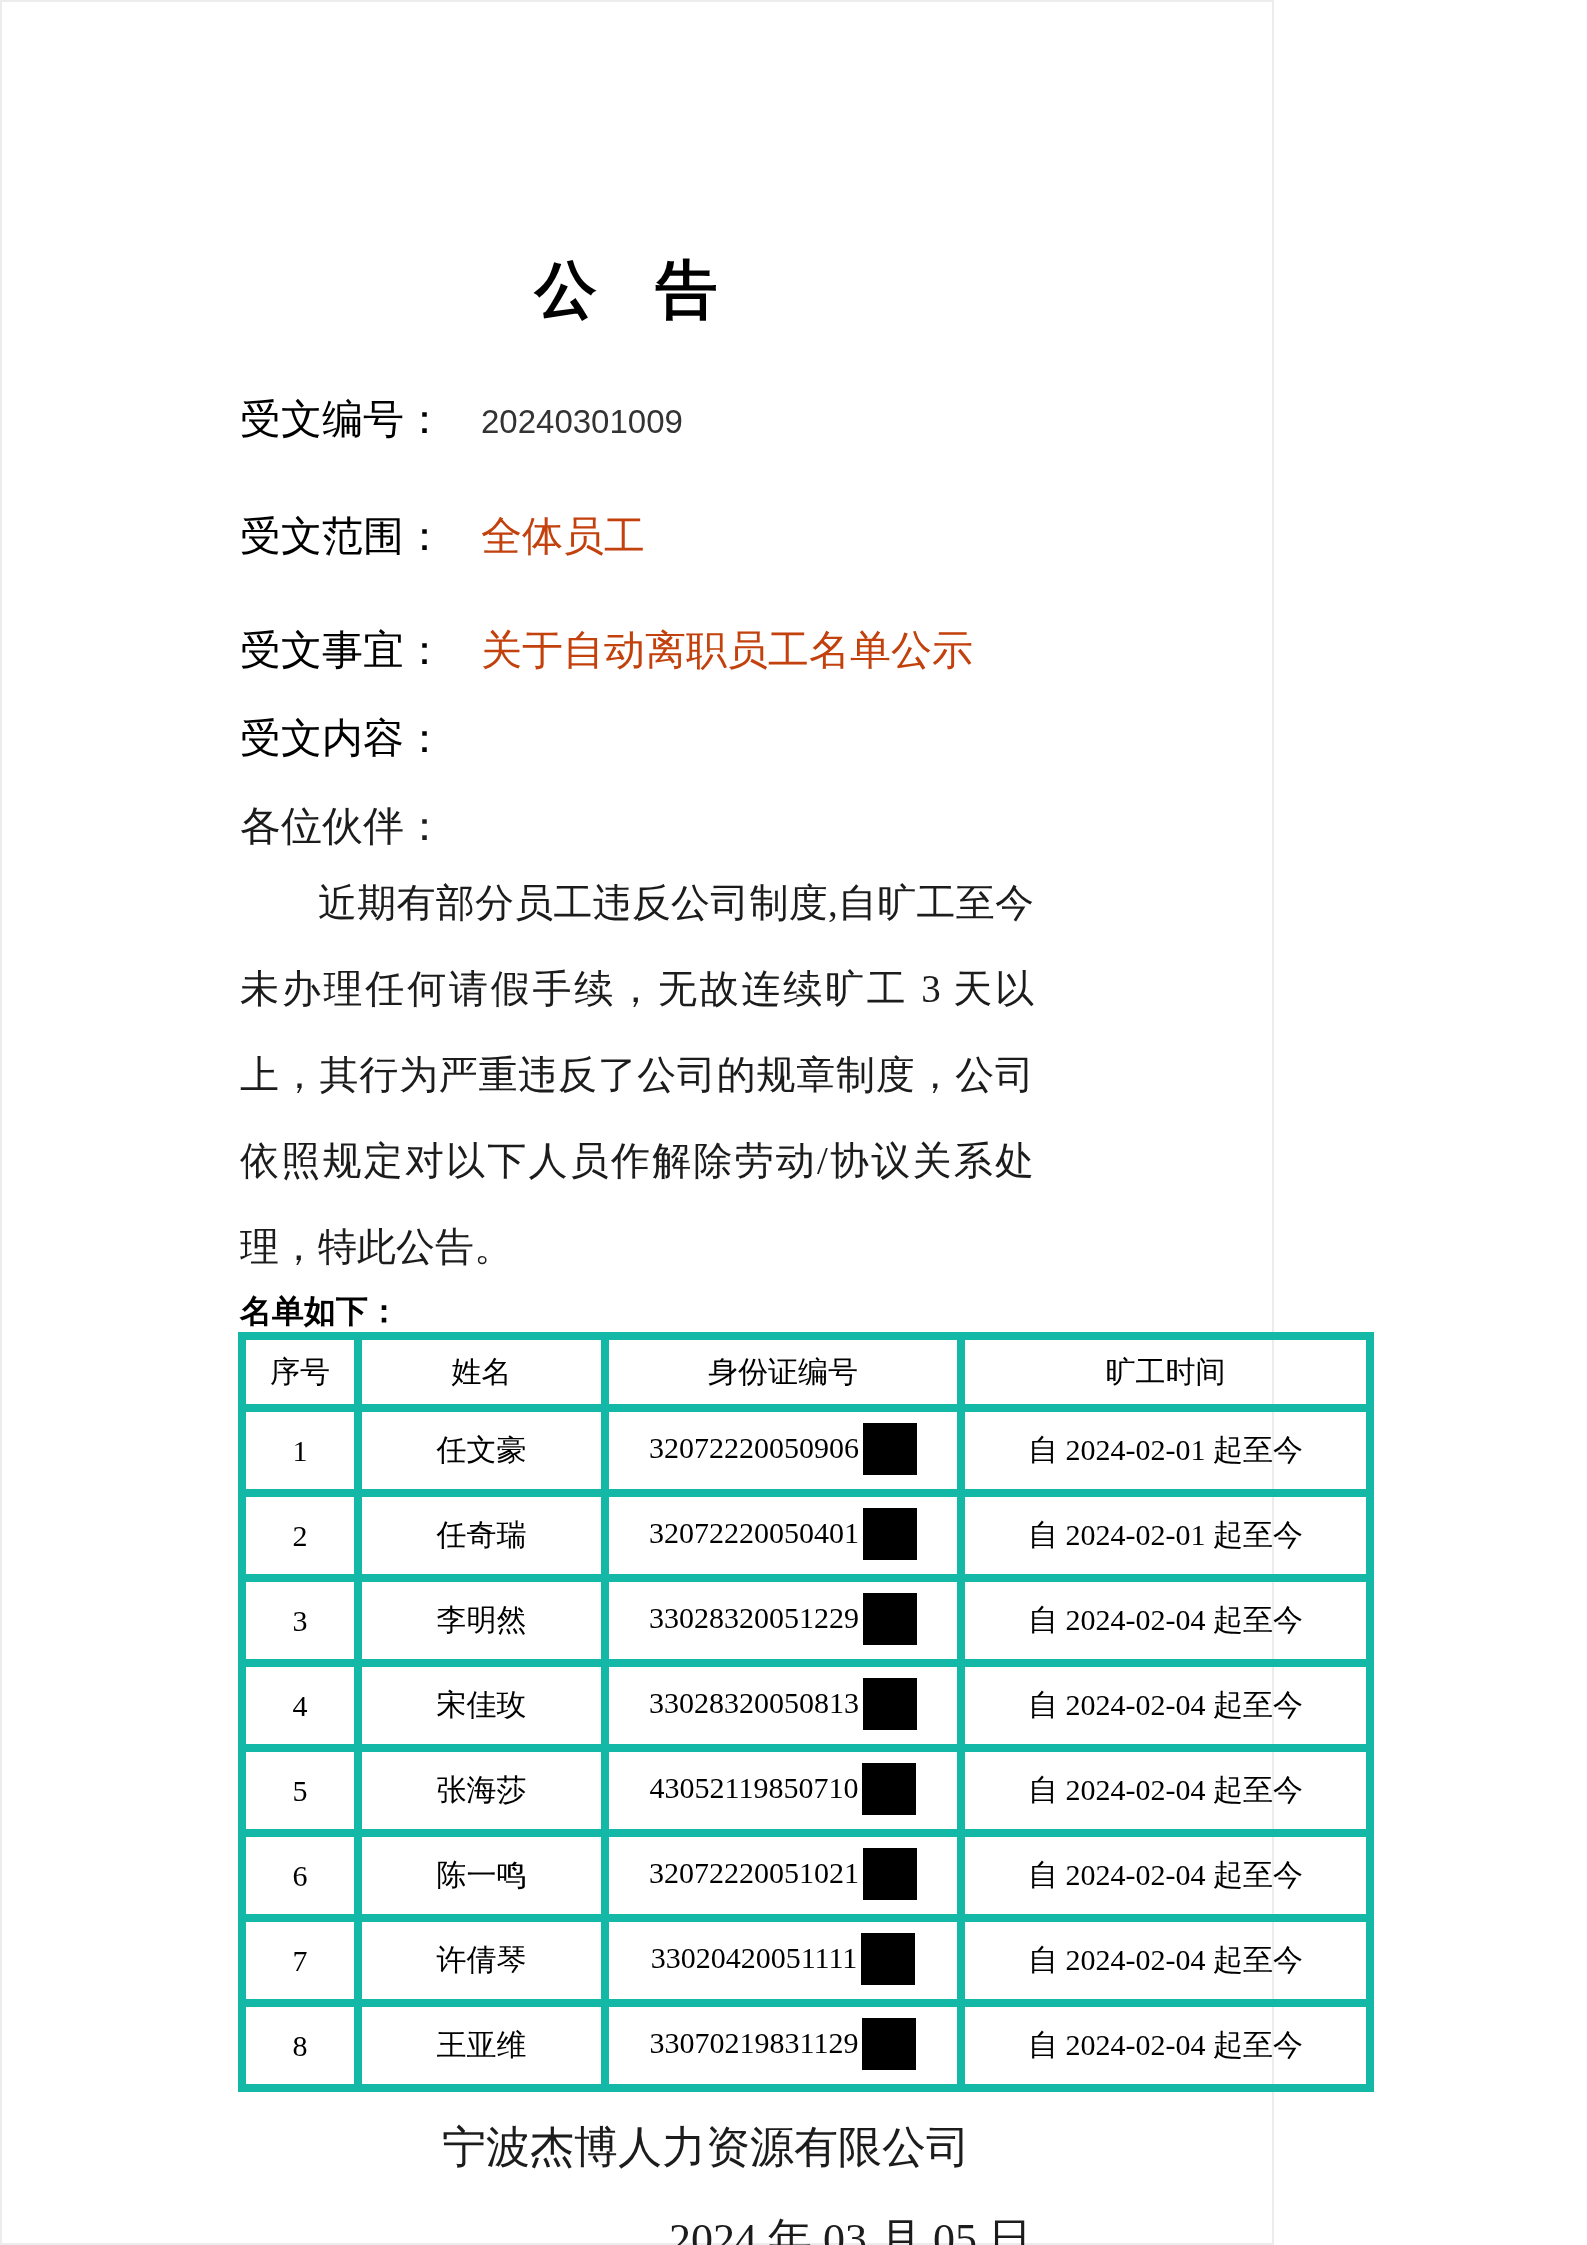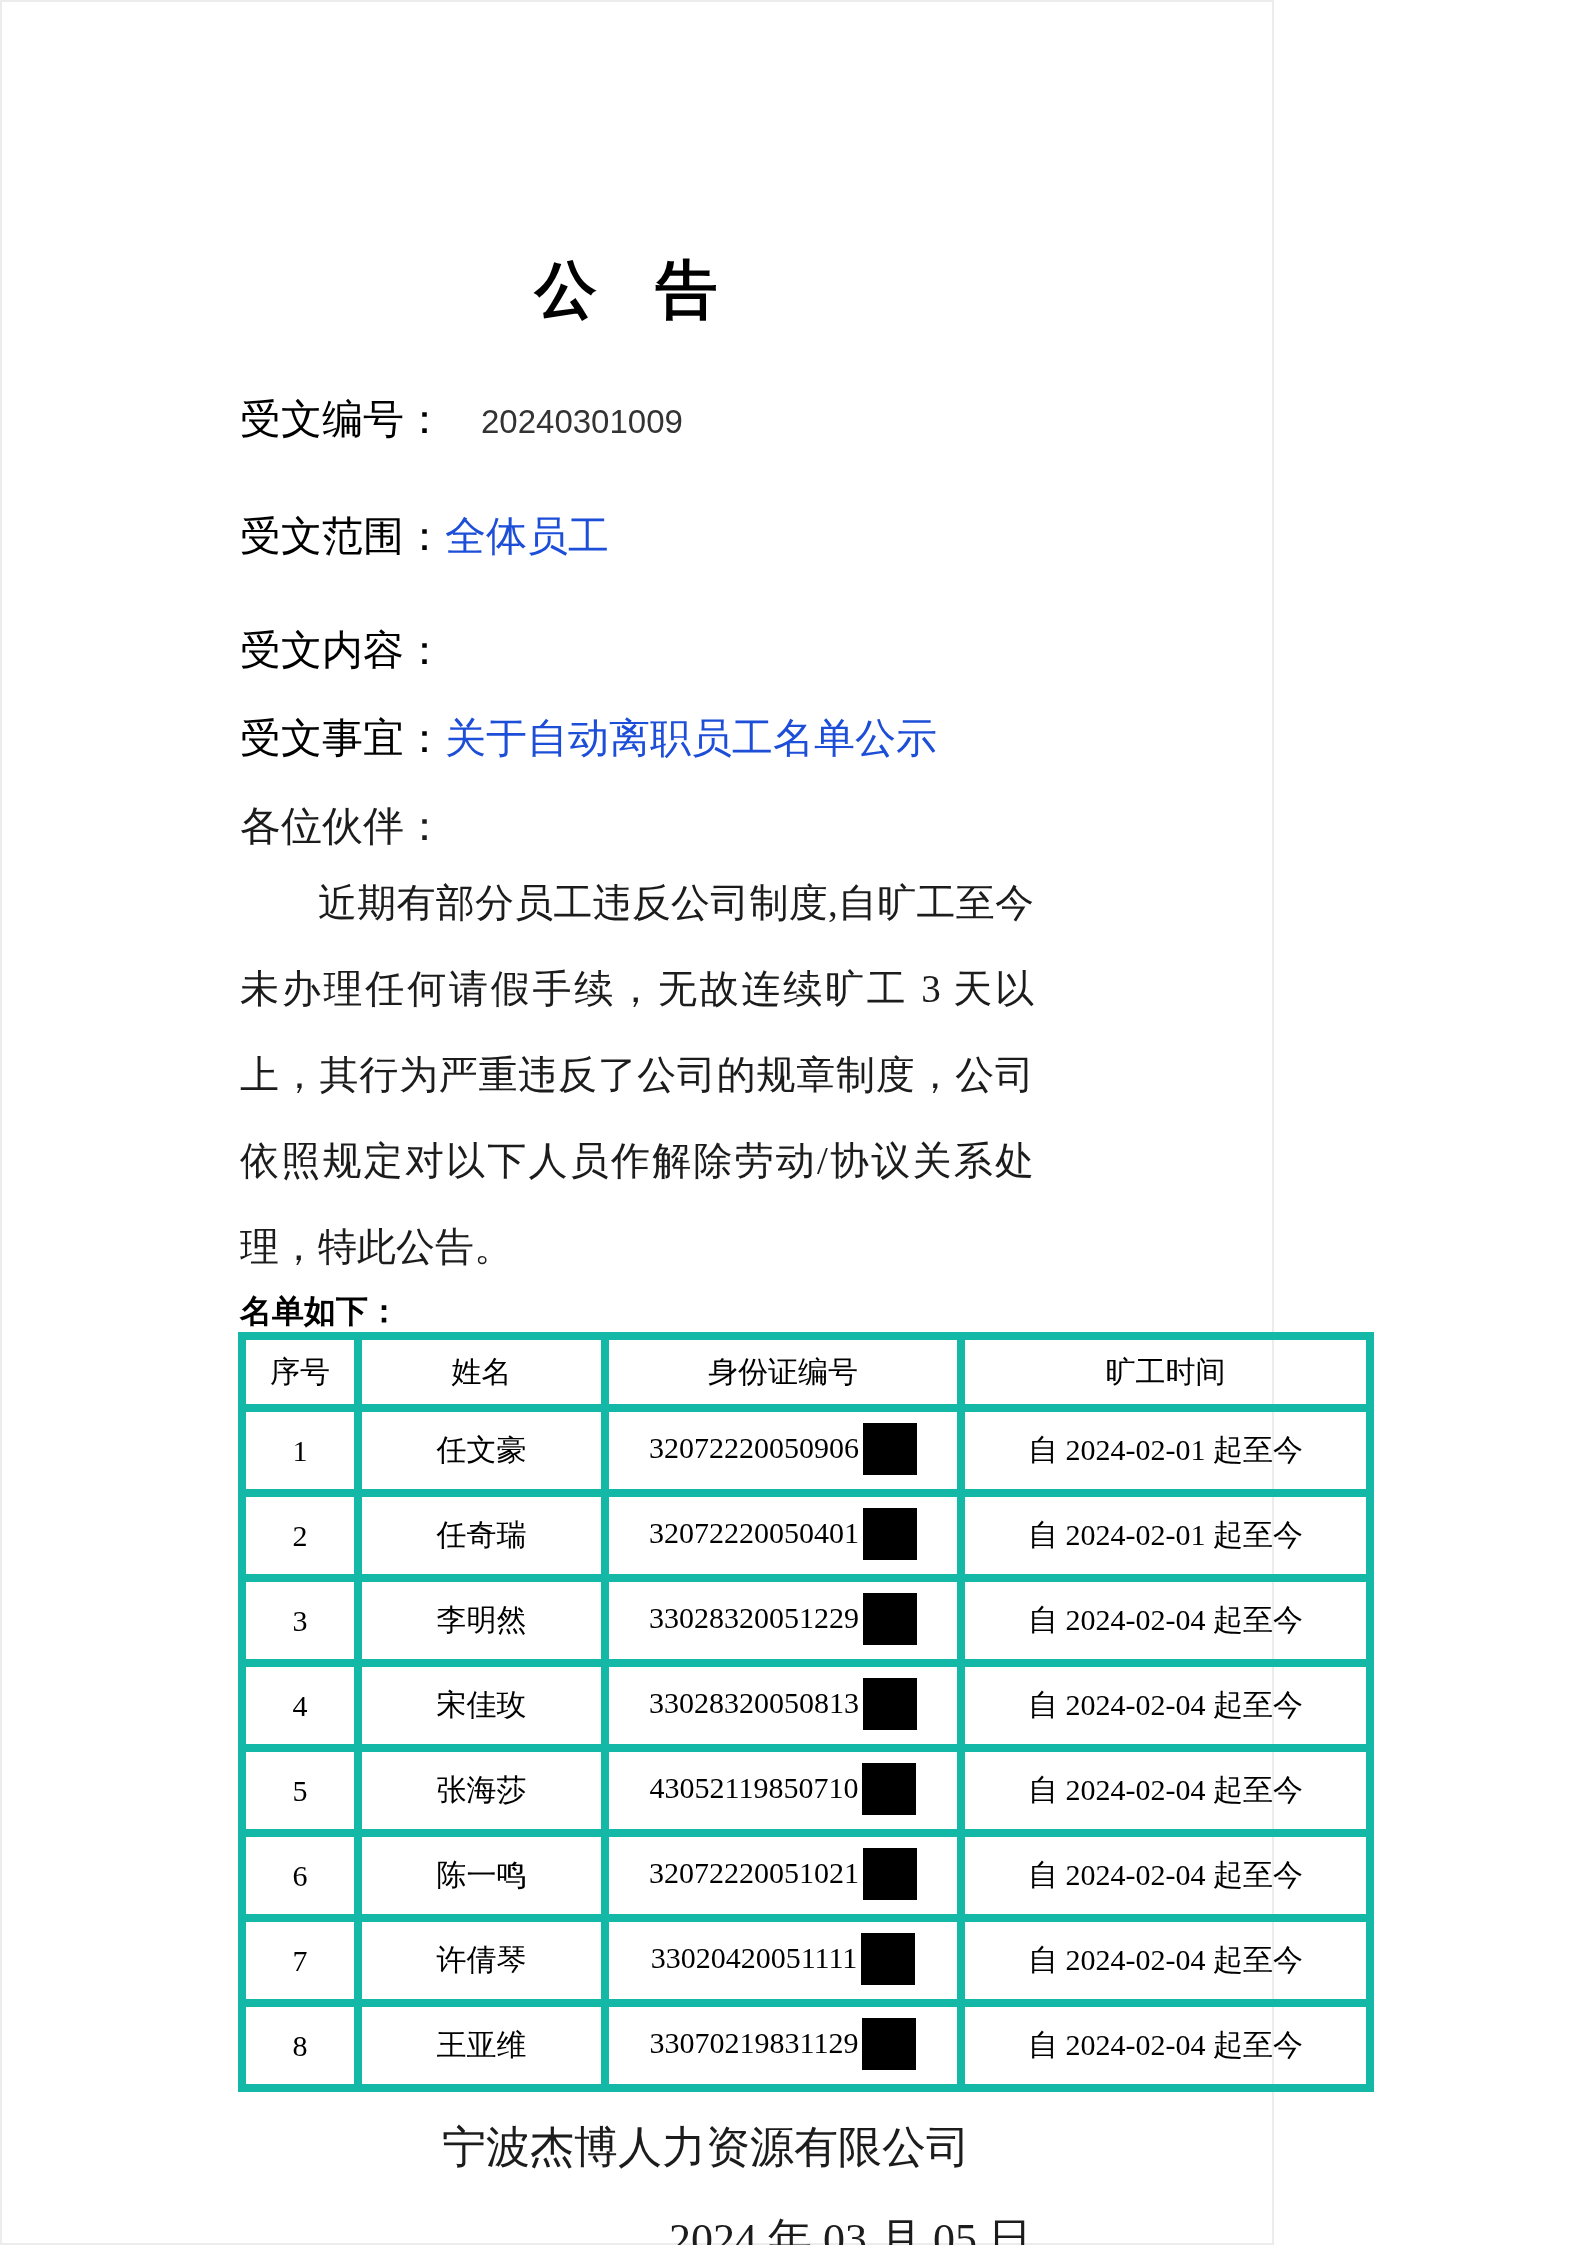--- a/index.html
+++ b/index.html
@@ -19,21 +19,21 @@
     text-align: center;
     font-size: 62px;
     font-weight: bold;
     letter-spacing: 0.35em;
     line-height: 90px;
     color: #000000;
   }
   .meta-row { font-size: 41px; line-height: 48px; margin-bottom: 66px; white-space: nowrap; }
   .meta-row.tight { margin-bottom: 40px; }
   .meta-label { font-weight: normal; color: #000000; }
-  .meta-value { font-weight: normal; color: #1d4ed8; }
+  .meta-value { font-weight: normal; color: #c2410c; margin-left: 36px; }
   .meta-value.numeric {
     font-family: "Liberation Sans", sans-serif;
     font-size: 33px;
     color: #333333;
     margin-left: 36px;
   }
   .salutation { font-size: 41px; line-height: 48px; margin-bottom: 10px; color: #1c1c1c; }
   .body-paragraph {
     margin: 0;
     font-size: 39px;
@@ -106,25 +106,25 @@
 
   <div class="meta-row">
     <span class="meta-label">受文编号：</span><span class="meta-value numeric">20240301009</span>
   </div>
 
   <div class="meta-row">
     <span class="meta-label">受文范围：</span><span class="meta-value">全体员工</span>
   </div>
 
   <div class="meta-row tight">
+    <span class="meta-label">受文事宜：</span><span class="meta-value">关于自动离职员工名单公示</span>
+  </div>
+
+  <div class="meta-row tight">
     <span class="meta-label">受文内容：</span><span class="meta-value"></span>
-  </div>
-
-  <div class="meta-row tight">
-    <span class="meta-label">受文事宜：</span><span class="meta-value">关于自动离职员工名单公示</span>
   </div>
 
   <div class="salutation">各位伙伴：</div>
 
   <p class="body-paragraph">近期有部分员工违反公司制度,自旷工至今未办理任何请假手续，无故连续旷工 3 天以上，其行为严重违反了公司的规章制度，公司依照规定对以下人员作解除劳动/协议关系处理，特此公告。</p>
 
   <div class="list-label">名单如下：</div>
 
   <table class="roster">
     <colgroup>

